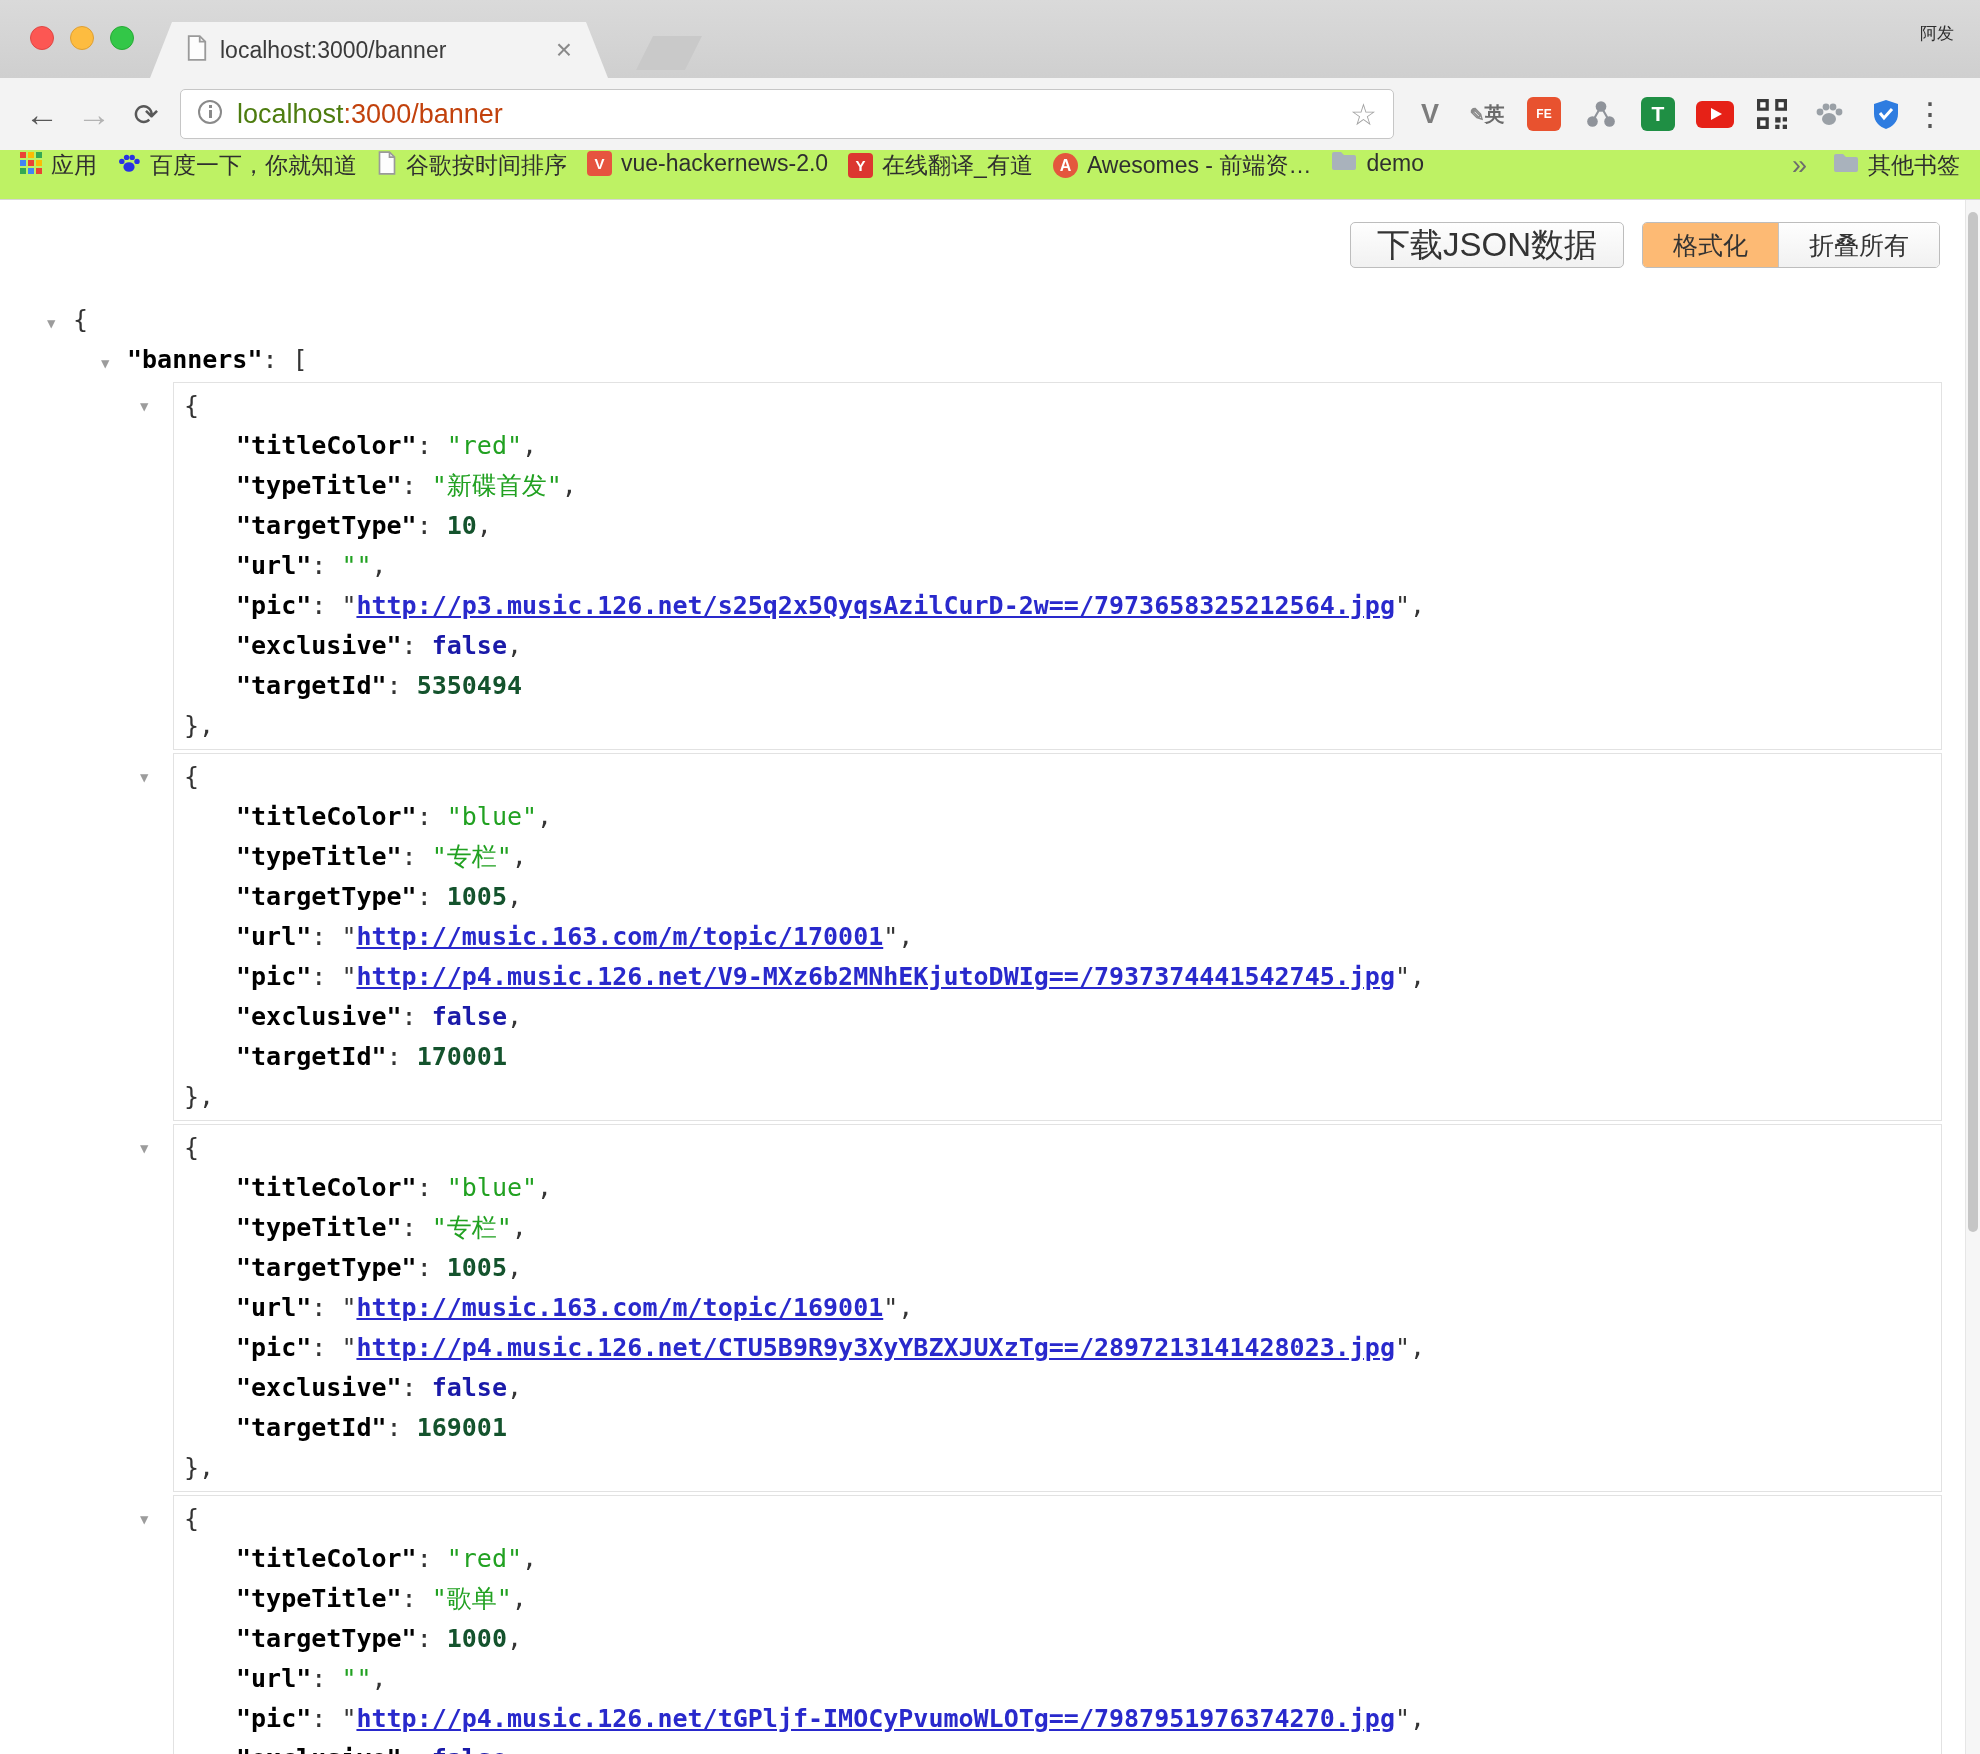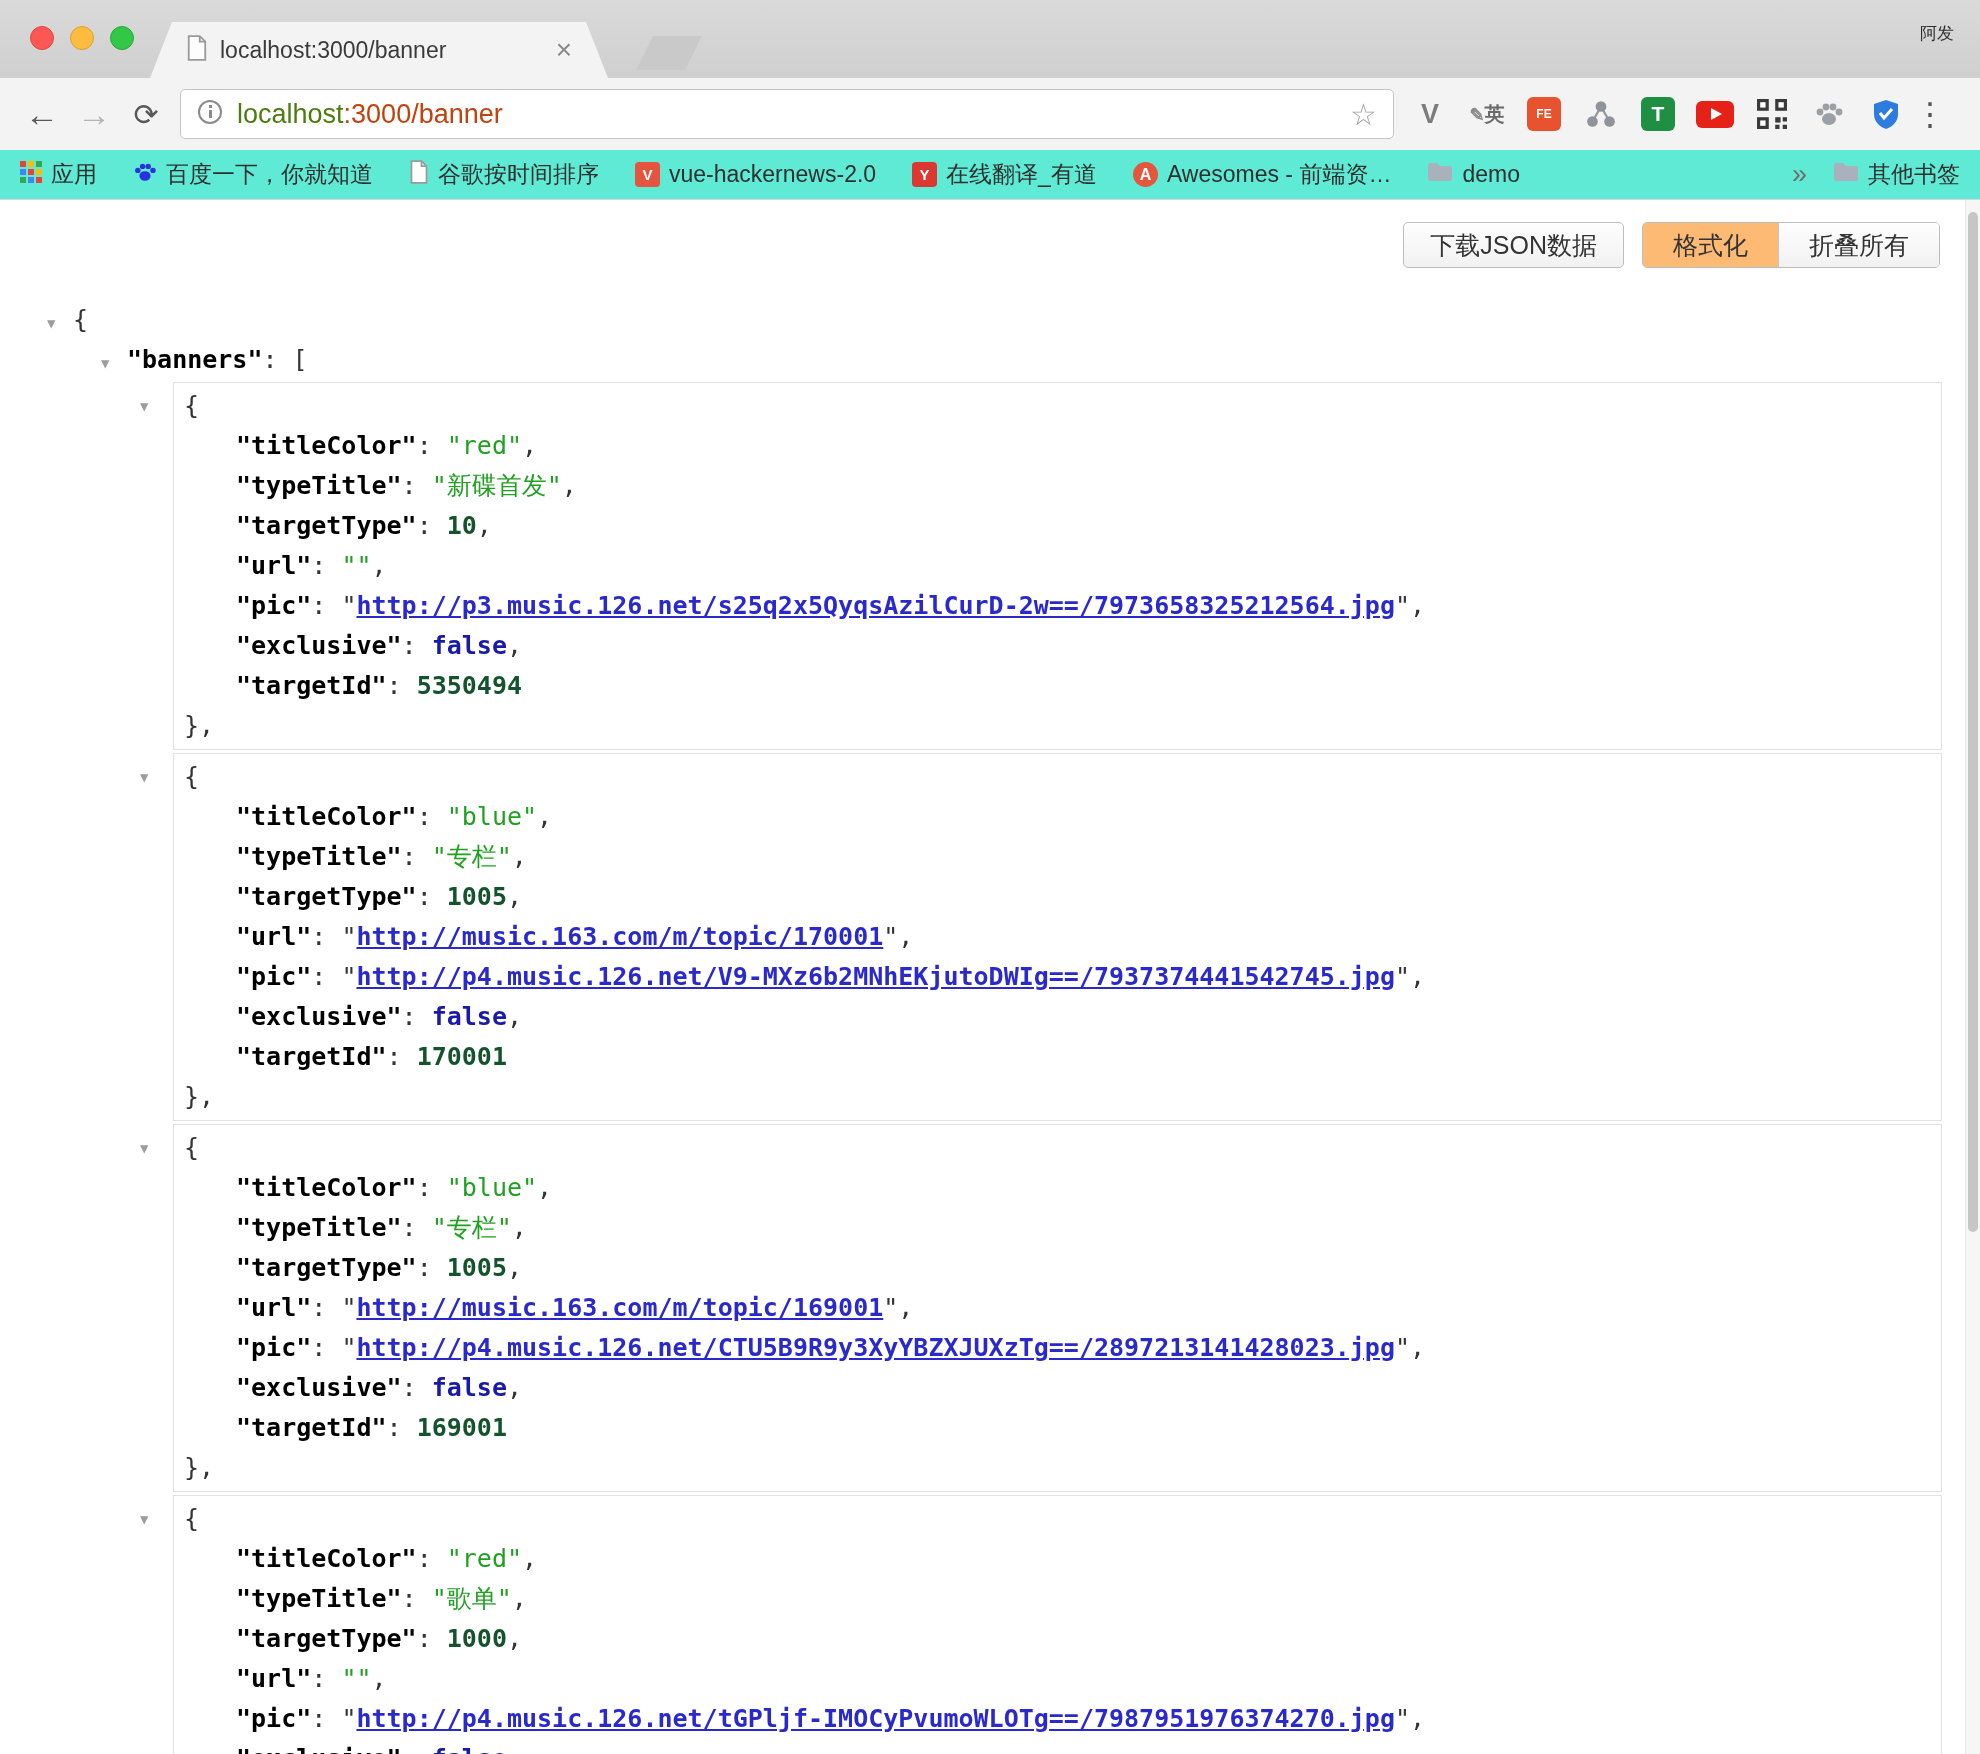--- a/index.html
+++ b/index.html
@@ -41,37 +41,37 @@
   .fe-sq{width:34px;height:34px;border-radius:6px;background:#e8522f;color:#fff;font-weight:bold;
          font-size:12px;display:flex;align-items:center;justify-content:center;}
   .t-sq{width:34px;height:34px;border-radius:6px;background:#1f8f44;color:#fff;font-weight:bold;
         font-size:21px;display:flex;align-items:center;justify-content:center;}
   .yt{width:38px;height:27px;background:#e62117;border-radius:6px;position:relative;}
   .yt::after{content:"";position:absolute;left:15px;top:7px;border-left:11px solid #fff;
              border-top:6.5px solid transparent;border-bottom:6.5px solid transparent;}
   .menu-dots{font-size:32px;color:#555;width:40px;text-align:center;}
 
   
-  .bookmarks{height:50px;background:#5eead4;border-bottom:1px solid #d6d6d6;display:flex;
-             align-items:center;padding:0 20px;gap:36px;}
+  .bookmarks{height:50px;background:#bef264;border-bottom:1px solid #d6d6d6;display:flex;
+             align-items:flex-start;padding:0 20px;gap:20px;}
   .bm{display:flex;align-items:center;gap:9px;font-size:23px;color:#2f2f2f;white-space:nowrap;}
   .bm-right{margin-left:auto;display:flex;align-items:center;gap:26px;}
   .chev{font-size:27px;color:#6d6d6d;}
   .sq{width:25px;height:25px;border-radius:4px;display:flex;align-items:center;justify-content:center;
       color:#fff;font-weight:bold;font-size:15px;}
   .vue-sq{background:#e6543f;}
   .yd-sq{background:#dc3730;}
   .aw-circle{width:25px;height:25px;border-radius:50%;background:#e4573d;color:#fff;display:flex;
              align-items:center;justify-content:center;font-weight:bold;font-size:16px;}
 
   
   .content{position:absolute;top:200px;left:0;right:0;bottom:0;background:#fff;}
   .controls{display:flex;justify-content:flex-end;align-items:center;gap:18px;padding:22px 40px 0 0;}
   .btn{height:46px;display:flex;align-items:center;padding:0 26px;border:1px solid #bdbdbd;
-       border-radius:5px;background:linear-gradient(#fefefe,#f1f1f1);font-size:25px;color:#333;}
+       border-radius:5px;background:linear-gradient(#fefefe,#f1f1f1);font-size:33px;color:#333;}
   .btn-group{display:flex;height:46px;border:1px solid #bdbdbd;border-radius:5px;overflow:hidden;}
   .seg{display:flex;align-items:center;padding:0 30px;font-size:25px;color:#333;
        background:linear-gradient(#fefefe,#f1f1f1);}
   .seg.format{background:#fdba74;border-right:1px solid #c4c4c4;}
 
   .json-tree{margin-top:32px;font-family:"DejaVu Sans Mono",monospace;font-size:25px;color:#333;}
   .jline{height:40px;line-height:40px;white-space:pre;}
   .tri{display:inline-block;width:26px;font-size:14px;color:#9c9c9c;cursor:pointer;}
   .lvl0{padding-left:47px;}
   .lvl1{padding-left:101px;}

